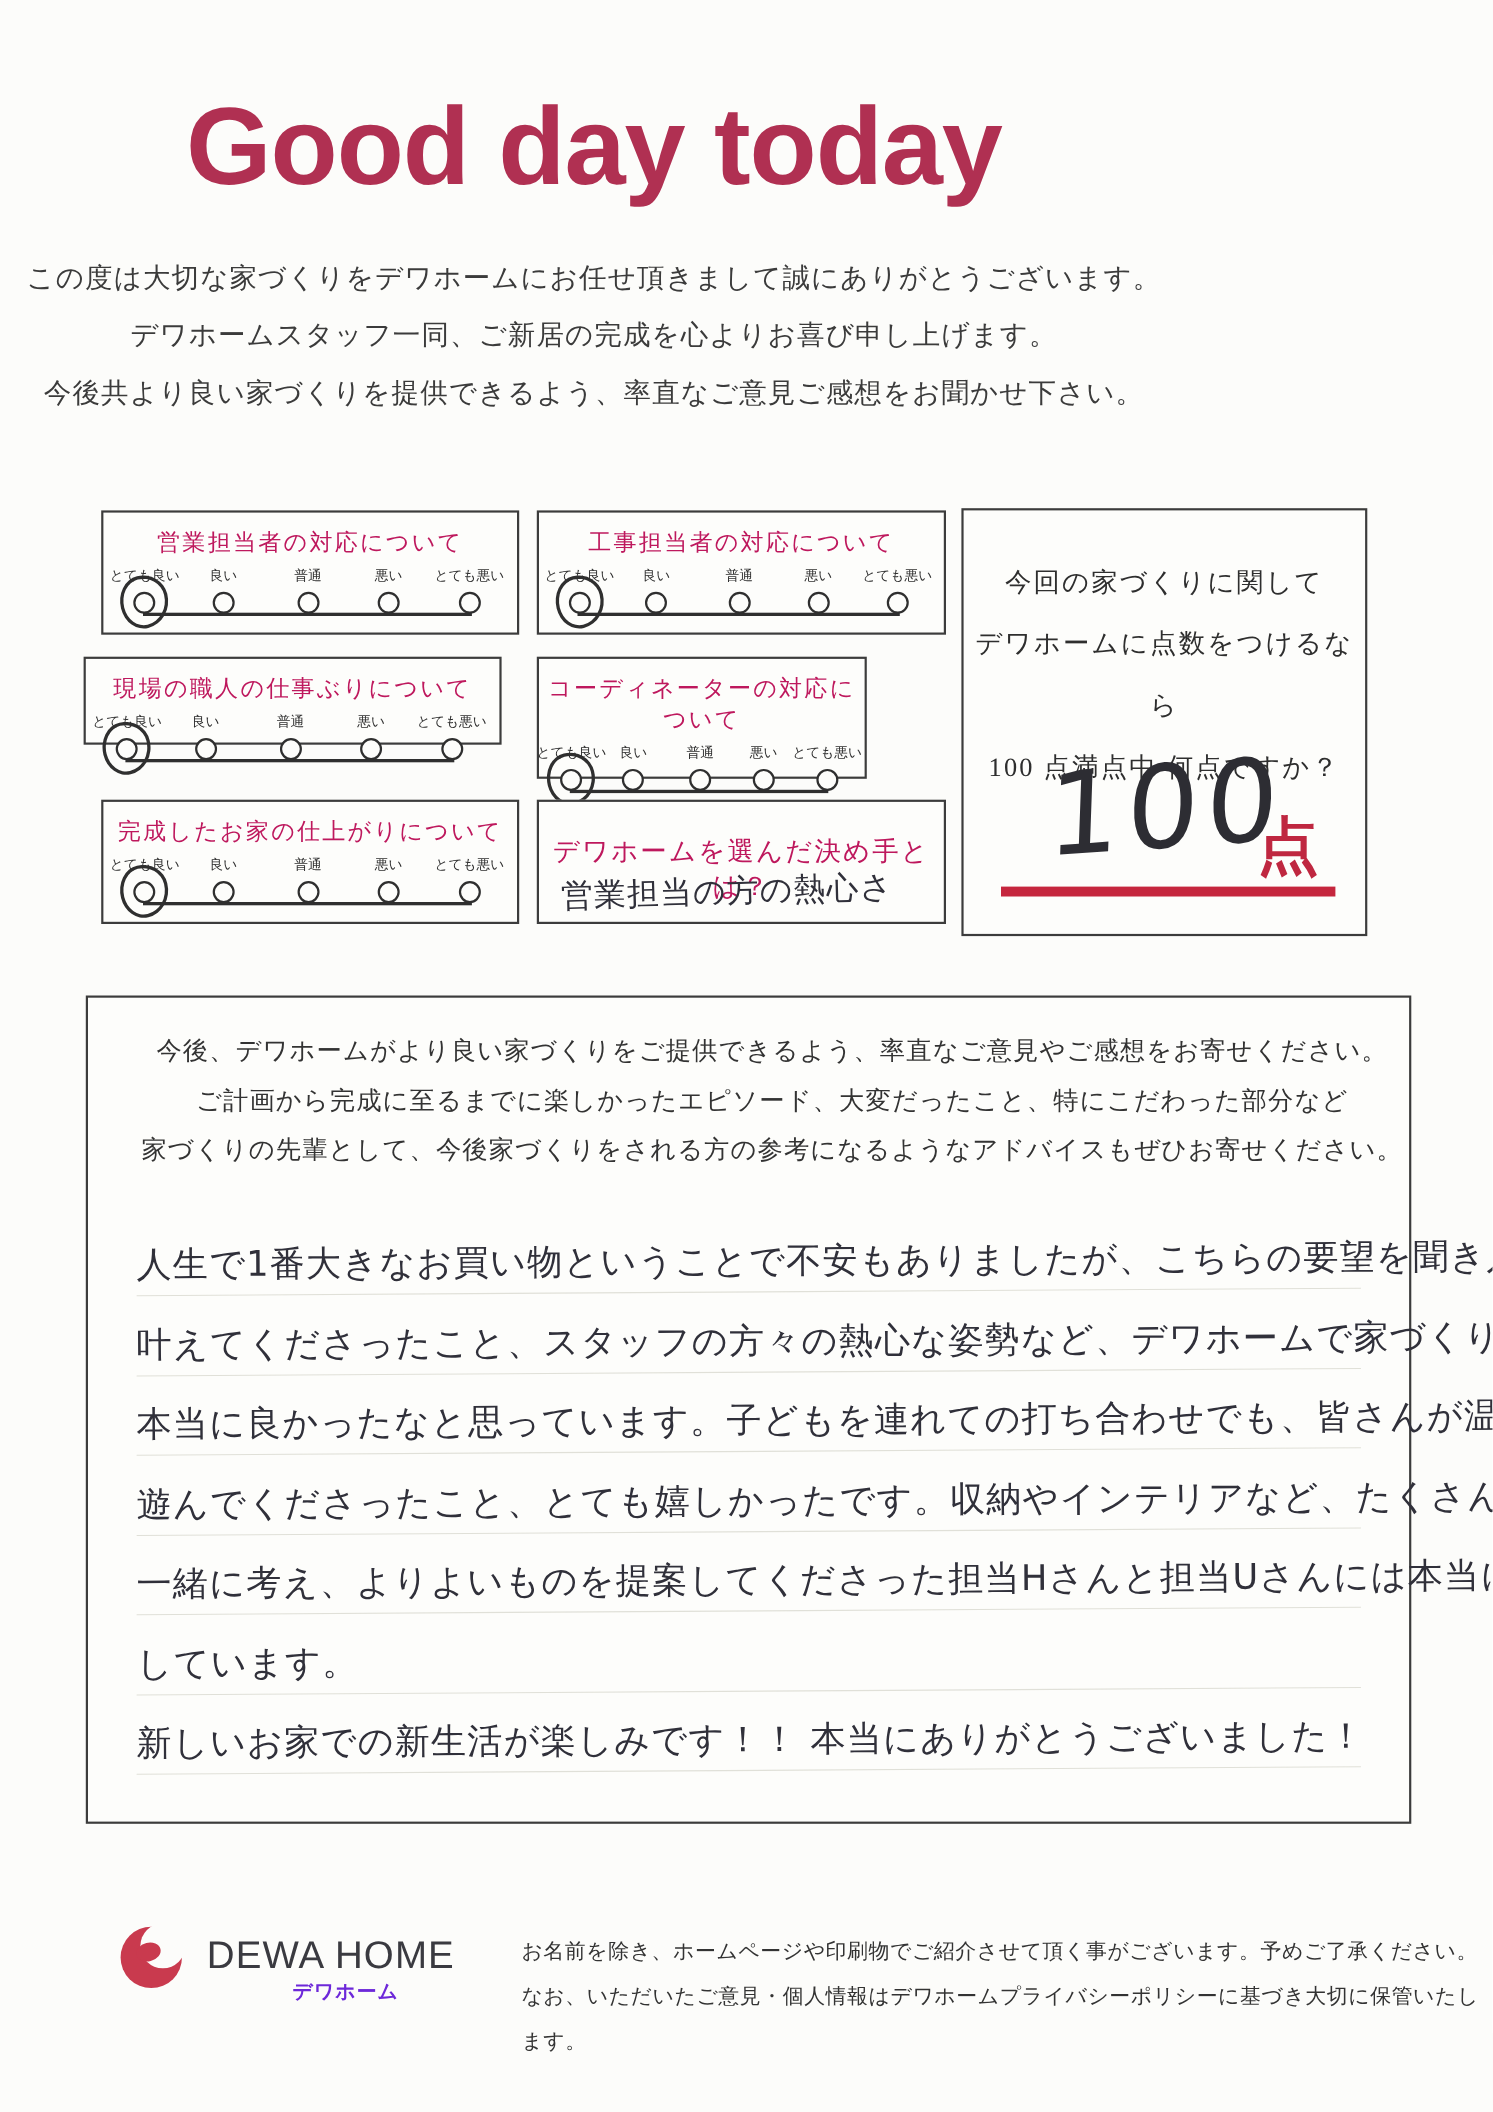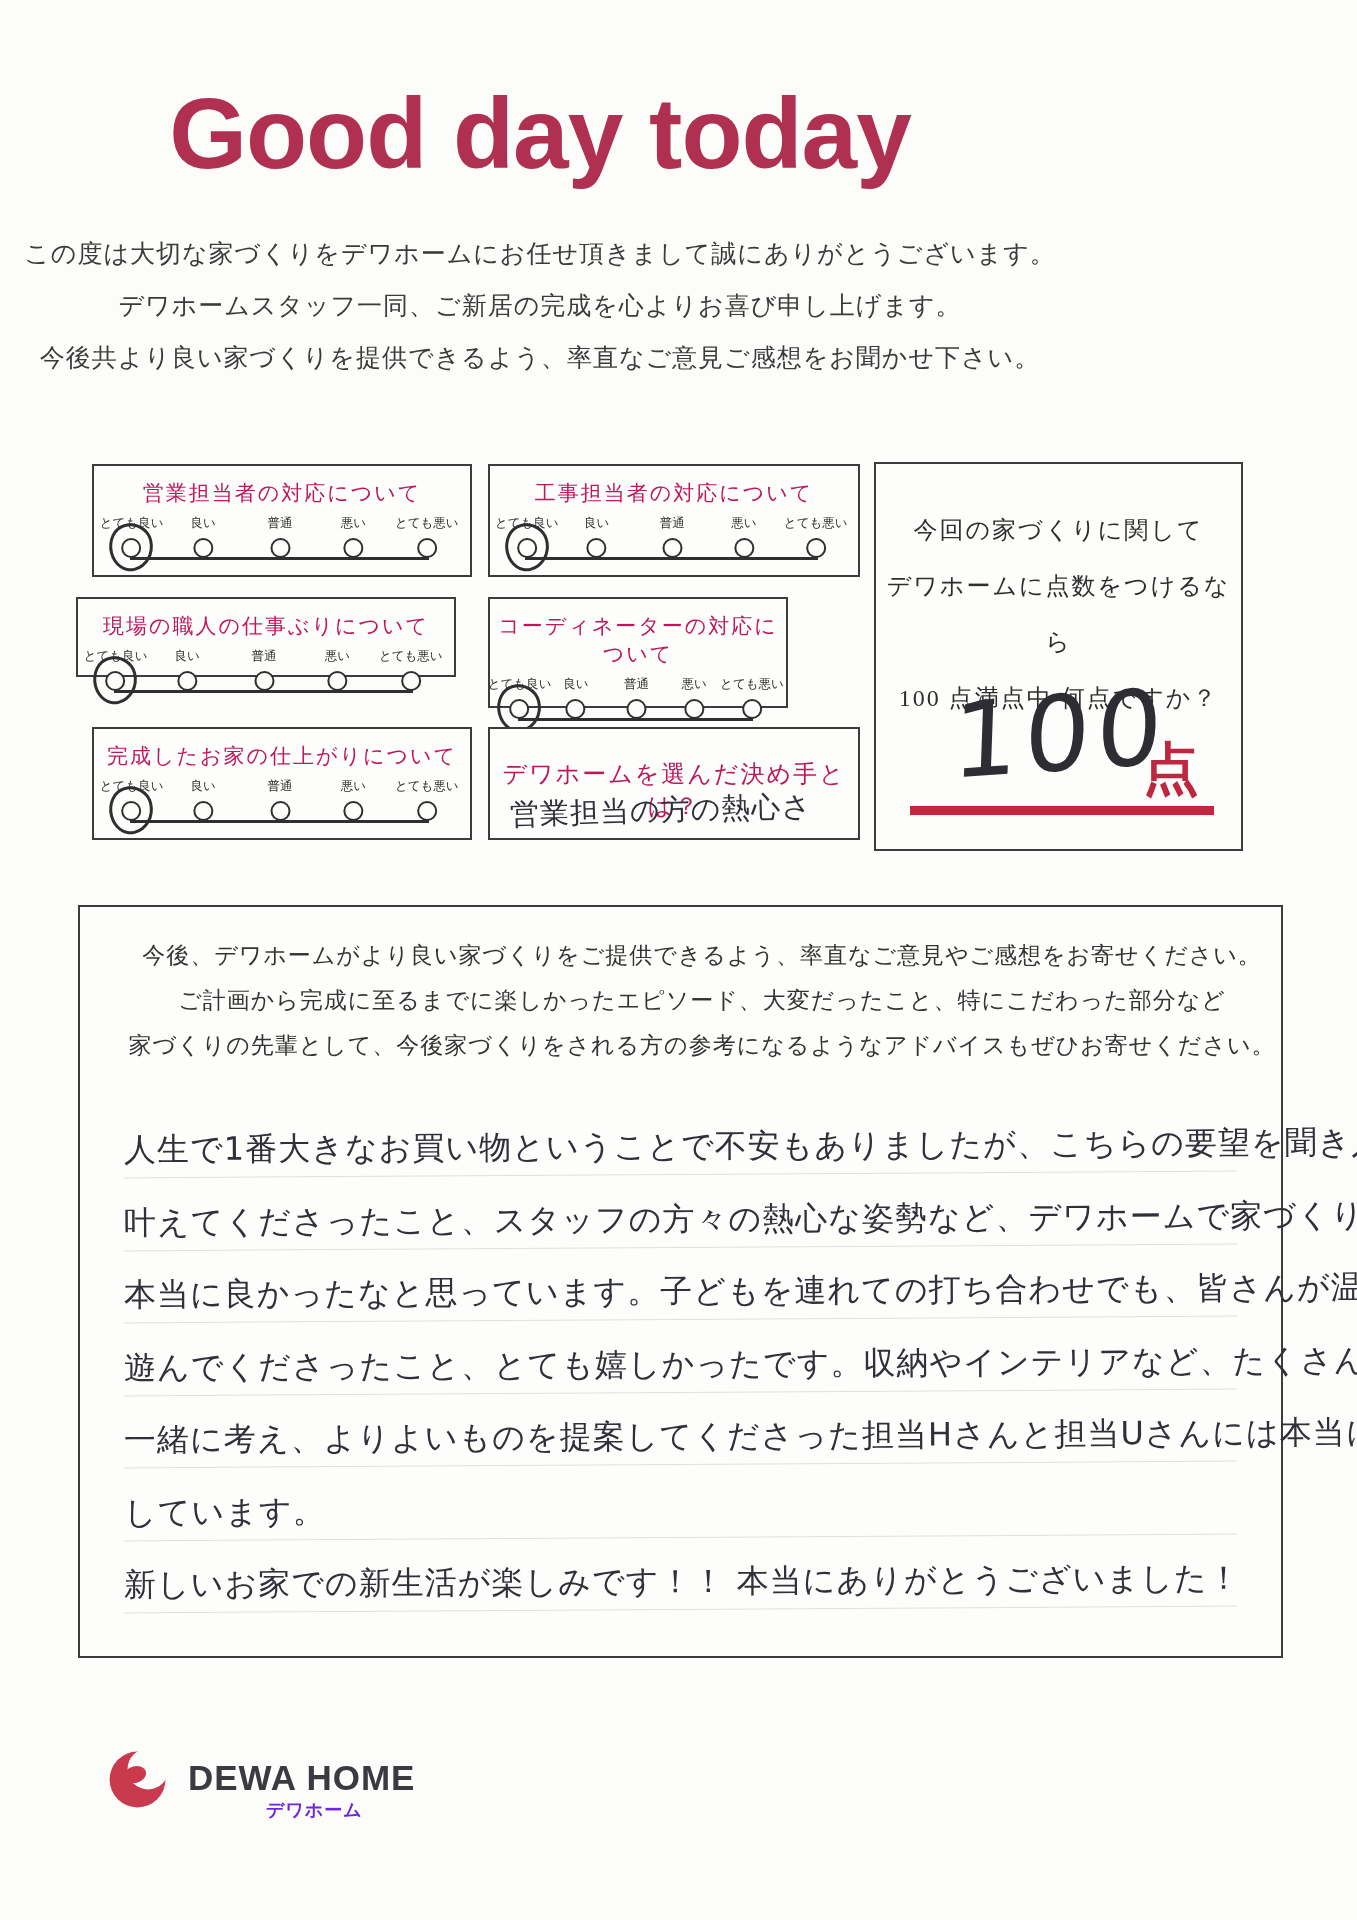--- a/index.html
+++ b/index.html
@@ -86,21 +86,21 @@
   .hw-line{
     height:72.5px; border-bottom:1.5px solid #e0e0d8;
     display:flex; align-items:flex-end; padding-bottom:5px;
     font-size:32px; white-space:nowrap; transform:rotate(-0.35deg);
   }
   
   .logo{ position:absolute; left:108px; top:1746px; width:64px; height:62px; }
   .brand{
     position:absolute; left:188px; top:1758px;
     font-family:"Liberation Sans","DejaVu Sans",sans-serif;
-    font-weight:700; font-size:35px; letter-spacing:1px; color:#3a3a40;
+    font-weight:400; font-size:35px; letter-spacing:1px; color:#3a3a40;
   }
   .brand-jp{
     position:absolute; left:266px; top:1798px;
     font-family:"Liberation Sans","DejaVu Sans",sans-serif;
     font-weight:700; font-size:18px; color:#6d28d9; letter-spacing:1px;
   }
   .notes{
     position:absolute; left:474px; top:1754px; font-size:19px; line-height:41px;
     color:#333; letter-spacing:0.5px;
   }
@@ -286,14 +286,18 @@
     </div>
   </div>
 
   <svg class="logo" viewBox="0 0 100 100" aria-hidden="true">
     <circle cx="46" cy="54" r="45" fill="#c93a4e"></circle>
     <circle cx="63" cy="37" r="33" fill="#fcfcfa"></circle>
     <ellipse cx="42" cy="46" rx="18" ry="13.5" fill="#c93a4e" transform="rotate(-14 42 46)"></ellipse>
   </svg>
   <div class="brand">DEWA HOME</div>
   <div class="brand-jp">デワホーム</div>
+  <div class="notes">
+    <div>お名前を除き、ホームページや印刷物でご紹介させて頂く事がございます。予めご了承ください。</div>
+    <div>なお、いただいたご意見・個人情報はデワホームプライバシーポリシーに基づき大切に保管いたします。</div>
+  </div>
 
 </div>
 
 </body></html>

